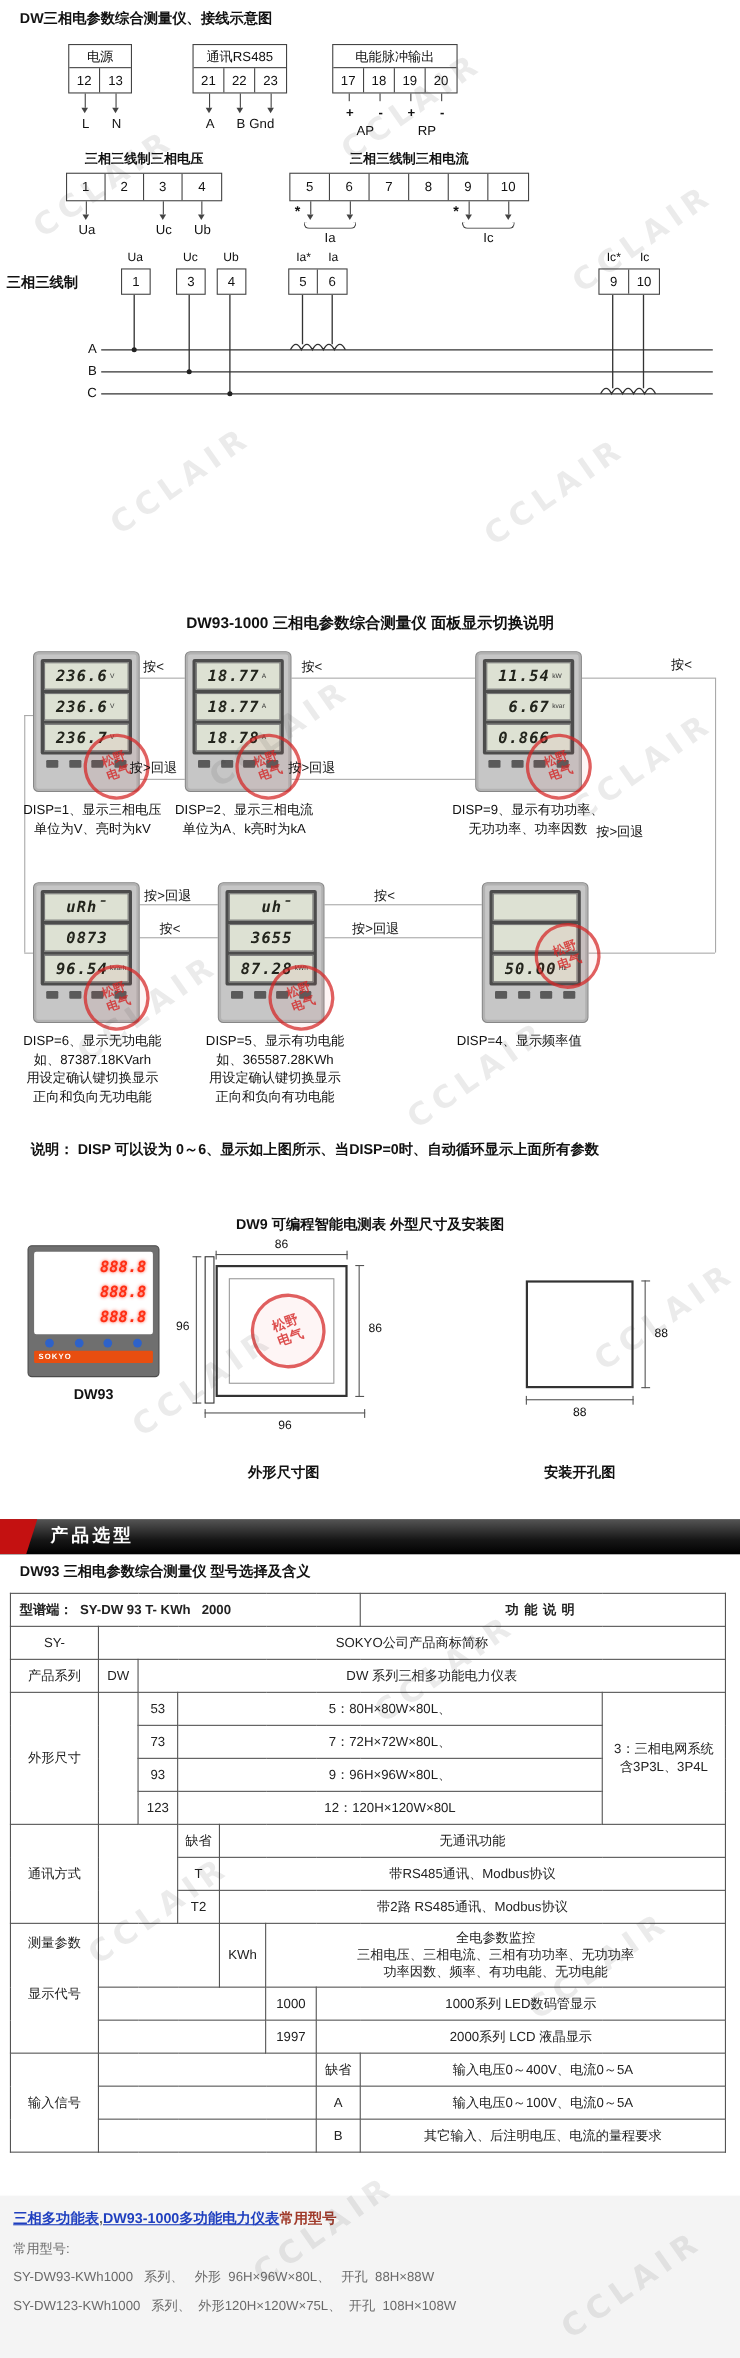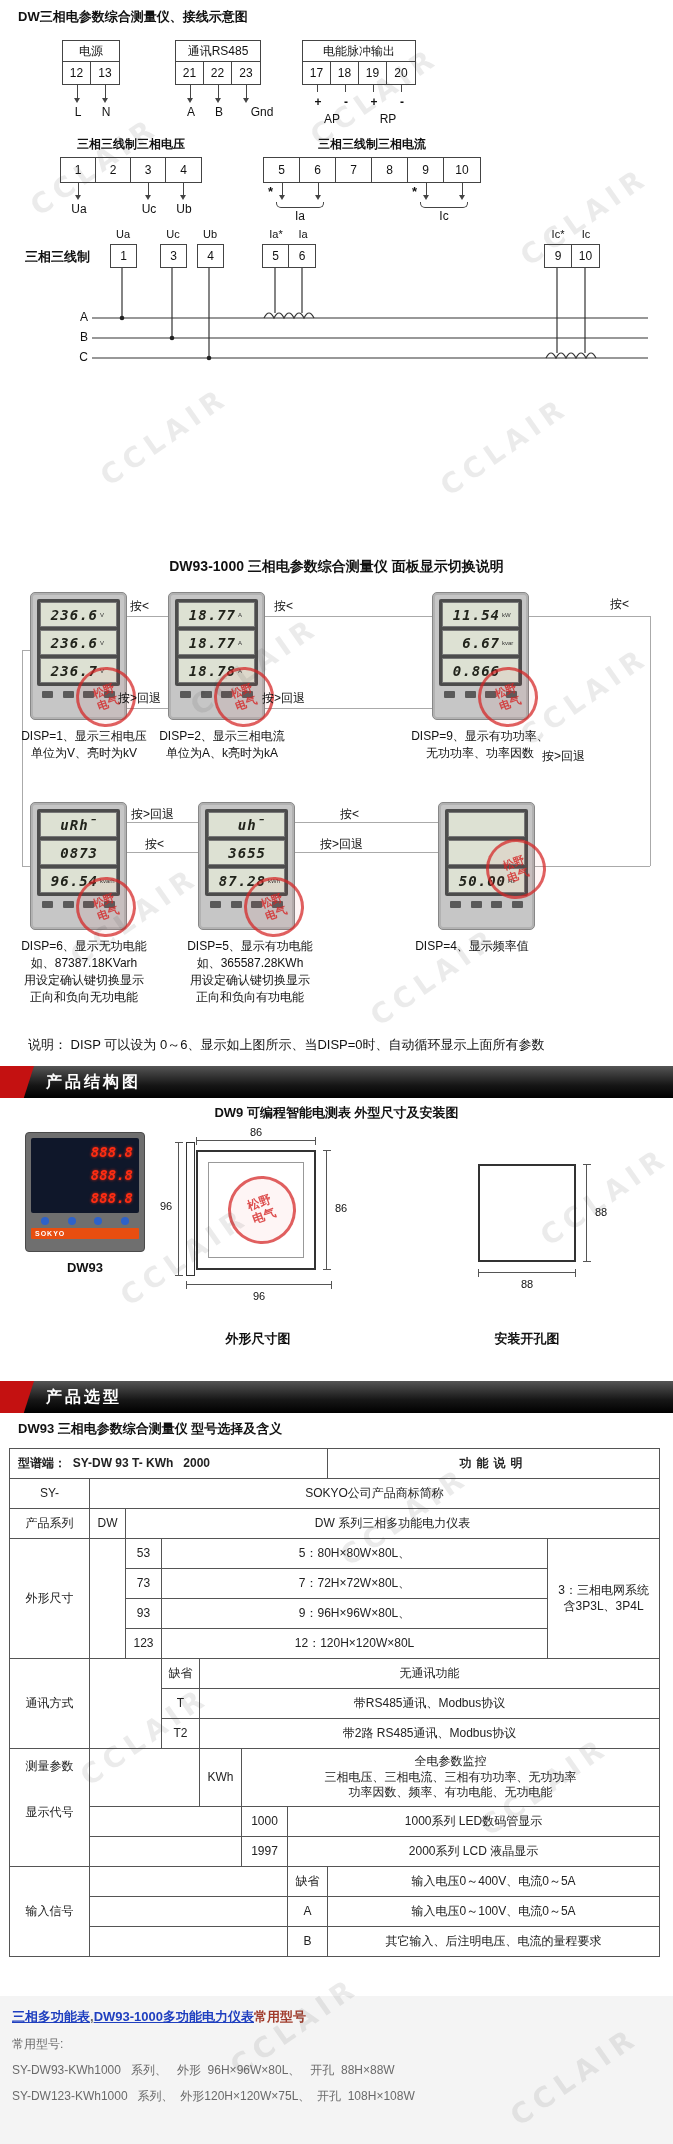--- a/index.html
+++ b/index.html
@@ -57,26 +57,26 @@
   .stamp { position:absolute; width:54px; height:54px; border:3px solid rgba(212,38,38,0.72);
            border-radius:50%; color:rgba(212,38,38,0.8); transform:rotate(-20deg);
            display:flex; flex-direction:column; align-items:center; justify-content:center;
            font-size:11px; font-weight:bold; line-height:1.15; z-index:30;
            background:rgba(230,60,60,0.05); text-align:center; }
   .stamp.big { width:62px; height:62px; font-size:12px; }
   .cap { position:absolute; font-size:12px; line-height:17px; text-align:center;
          transform:translateX(-50%); white-space:nowrap; z-index:12; }
   .press { position:absolute; font-size:12px; white-space:nowrap; z-index:20; }
   .cline { position:absolute; background:#aaa; z-index:1; }
-  .note-line { position:absolute; font-weight:normal; font-size:13px; white-space:nowrap; }
+  .note-line { position:absolute; font-weight:bold; font-size:13px; white-space:nowrap; }
 
   
   .photo { position:absolute; width:120px; height:120px; background:#6f6f6f; border:1px solid #4a4a4a;
            border-radius:4px; padding:5px; box-sizing:border-box; }
-  .photo-face { background:#0f172a; border-radius:2px; padding:3px 6px; }
+  .photo-face { background:#ffffff; border-radius:2px; padding:3px 6px; }
   .led { font-family:"DejaVu Sans Mono",monospace; font-weight:bold; font-style:italic; color:#ff2d12;
          font-size:14px; text-align:right; height:23px; line-height:23px;
          text-shadow:0 0 3px rgba(255,45,20,0.85); }
   .photo-btns { display:flex; justify-content:space-between; padding:4px 10px 3px; }
   .photo-btns i { width:8px; height:8px; border-radius:50%; background:#2e62c9; }
   .photo-strip { height:11px; background:#e84e10; border-radius:1px; color:#fff; font-size:7px;
                  line-height:11px; padding-left:4px; font-weight:bold; letter-spacing:1px; }
   .draw-box { position:absolute; border:2px solid #333; background:#fff; box-sizing:border-box; }
   .draw-inner { position:absolute; left:10px; top:10px; right:10px; bottom:10px; border:1px solid #999; }
   .thin-box { position:absolute; border:1px solid #333; background:#fff; box-sizing:border-box; }
@@ -157,21 +157,21 @@
       </div>
     </div>
     <div class="vline" style="left:190px;top:85px;height:13px"></div>
     <div class="vline" style="left:218px;top:85px;height:13px"></div>
     <div class="vline" style="left:246px;top:85px;height:13px"></div>
     <div class="arrowd" style="left:187px;top:98px"></div>
     <div class="arrowd" style="left:215px;top:98px"></div>
     <div class="arrowd" style="left:243px;top:98px"></div>
     <div class="lbl lblc" style="left:191px;top:105px">A</div>
     <div class="lbl lblc" style="left:219px;top:105px">B</div>
-    <div class="lbl lblc" style="left:262px;top:105px">Gnd</div>
+    <div class="lbl lblc" style="left:238px;top:105px">Gnd</div>
 
     <div class="tbox" style="left:302px;top:40px">
       <div class="ttl">电能脉冲输出</div>
       <div class="cells">
         <div class="cell" style="width:28px">17</div>
         <div class="cell" style="width:28px">18</div>
         <div class="cell" style="width:28px">19</div>
         <div class="cell" style="width:28px">20</div>
       </div>
     </div>
@@ -224,21 +224,21 @@
     <div class="vline" style="left:462px;top:183px;height:12px"></div>
     <div class="arrowd" style="left:279px;top:195px"></div>
     <div class="arrowd" style="left:315px;top:195px"></div>
     <div class="arrowd" style="left:423px;top:195px"></div>
     <div class="arrowd" style="left:459px;top:195px"></div>
     <div class="brace" style="left:276px;top:202px;width:46px"></div>
     <div class="brace" style="left:420px;top:202px;width:46px"></div>
     <div class="lbl lblc" style="left:300px;top:209px">Ia</div>
     <div class="lbl lblc" style="left:444px;top:209px">Ic</div>
 
-    <div class="lbl bold" style="left:25px;top:248px;font-size:13px">三相三线制</div>
+    <div class="lbl bold" style="left:6px;top:248px;font-size:13px">三相三线制</div>
     <div class="lbl lblc sm" style="left:123px;top:228px">Ua</div>
     <div class="lbl lblc sm" style="left:173px;top:228px">Uc</div>
     <div class="lbl lblc sm" style="left:210px;top:228px">Ub</div>
     <div class="lbl lblc sm" style="left:276px;top:228px">Ia*</div>
     <div class="lbl lblc sm" style="left:303px;top:228px">Ia</div>
     <div class="lbl lblc sm" style="left:558px;top:228px">Ic*</div>
     <div class="lbl lblc sm" style="left:586px;top:228px">Ic</div>
 
     <div class="tbox" style="left:110px;top:244px">
       <div class="cells">
@@ -508,24 +508,20 @@
     <div>如、365587.28KWh</div>
     <div>用设定确认键切换显示</div>
     <div>正向和负向有功电能</div>
   </div>
   <div class="cap" style="left:472px;top:938px">
     <div>DISP=4、显示频率值</div>
   </div>
 
   <div class="note-line" style="left:28px;top:1036px">说明：  DISP 可以设为 0～6、显示如上图所示、当DISP=0时、自动循环显示上面所有参数</div>
 
-  <div class="banner" style="top:1066px">
-    <div class="accent"></div>
-    <div class="btxt">产品结构图</div>
-  </div>
   <div class="sec-sub" style="top:1104px;font-size:13px">DW9 可编程智能电测表 外型尺寸及安装图</div>
 
   <div class="photo" style="left:25px;top:1132px">
     <div class="photo-face">
       <div class="led">888.8</div>
       <div class="led">888.8</div>
       <div class="led">888.8</div>
     </div>
     <div class="photo-btns">
         <i></i>

